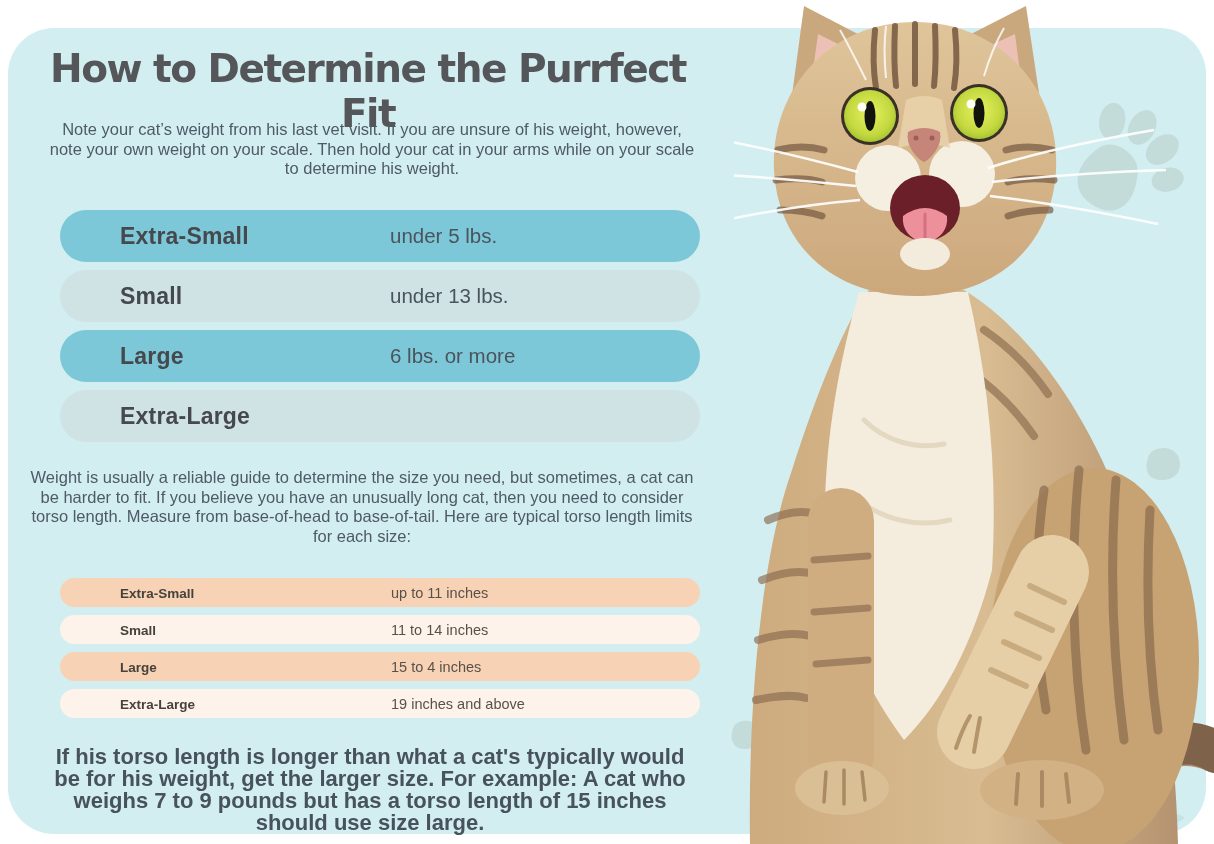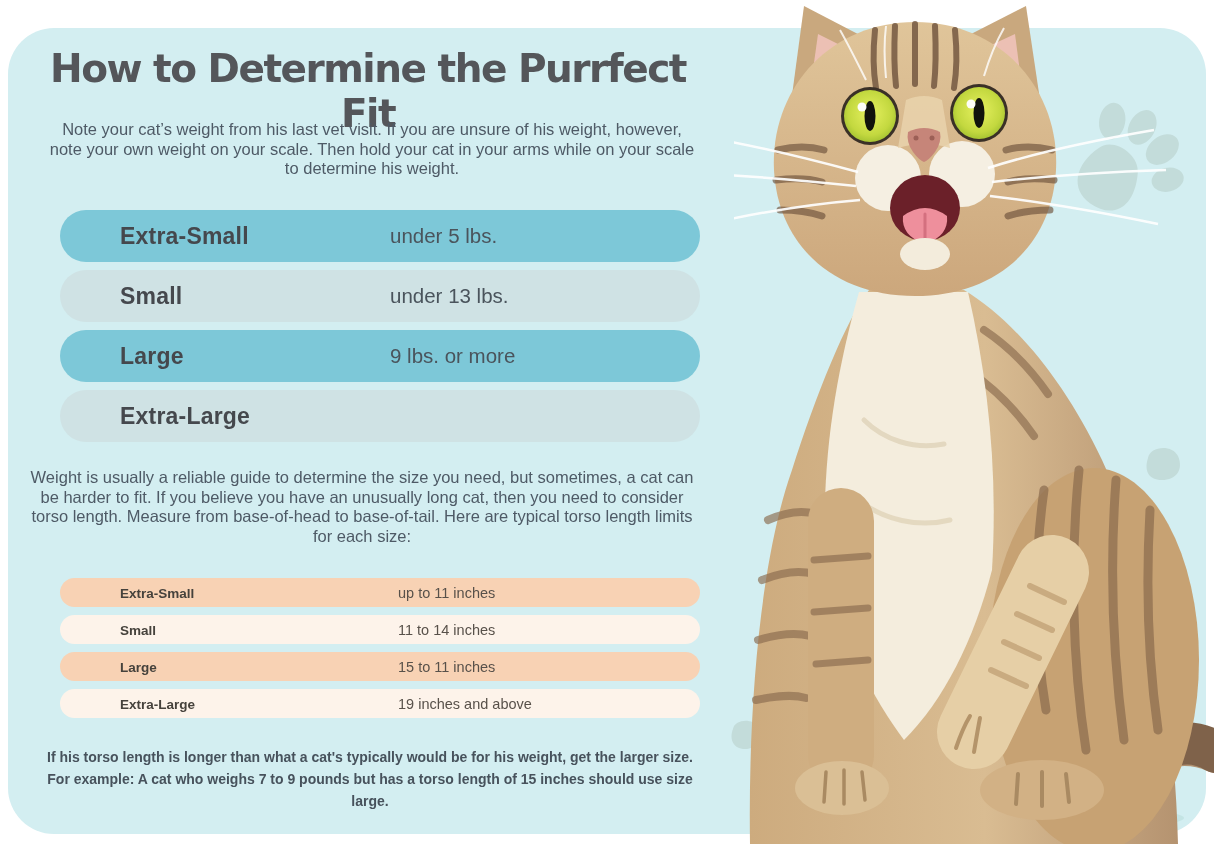--- a/index.html
+++ b/index.html
@@ -10,36 +10,36 @@
   }
   *{margin:0;padding:0;box-sizing:border-box;}
   html,body{width:1214px;height:844px;}
   body{background:var(--page-bg);font-family:"Liberation Sans",sans-serif;position:relative;overflow:hidden;}
   .card{position:absolute;left:8px;top:28px;width:1198px;height:806px;background:var(--card-bg);border-radius:46px;}
   .title{position:absolute;left:30px;top:18px;width:660px;text-align:center;
     font-family:"DejaVu Sans",sans-serif;font-weight:800;font-size:39px;letter-spacing:-1.5px;color:var(--title);}
   .para{position:absolute;text-align:center;color:var(--text);margin-left:12px;}
   .intro{left:24px;top:92px;width:656px;font-size:16.5px;line-height:19.5px;}
   .mid{left:8px;top:440px;width:668px;font-size:16.5px;line-height:19.5px;}
-  .foot{left:20px;top:718px;width:660px;font-size:14px;line-height:22px;font-weight:bold;color:#47525c;}
+  .foot{left:20px;top:718px;width:660px;font-size:22px;line-height:22px;font-weight:bold;color:#47525c;}
   .wtable{position:absolute;left:52px;top:182px;width:640px;}
   .wrow{position:relative;width:640px;height:52px;border-radius:26px;margin-bottom:8px;}
   .wrow:nth-child(odd){background:var(--teal-row);}
   .wrow:nth-child(even){background:var(--light-row);}
   .wrow .size{position:absolute;left:60px;top:50%;transform:translateY(-50%);
     font-size:23px;font-weight:bold;color:var(--row-label);letter-spacing:.2px;}
   .wrow .val{position:absolute;left:330px;top:50%;transform:translateY(-50%);
     font-size:20.5px;color:var(--row-value);text-align:center;}
   .ttable{position:absolute;left:52px;top:550px;width:640px;}
   .trow{position:relative;width:640px;height:29px;border-radius:15px;margin-bottom:8px;}
   .trow:nth-child(odd){background:var(--peach-row);}
   .trow:nth-child(even){background:var(--cream-row);}
   .trow .size{position:absolute;left:60px;top:50%;transform:translateY(-50%);
     font-size:13.5px;font-weight:bold;color:var(--torso-label);}
-  .trow .val{position:absolute;left:338px;top:50%;transform:translateY(-50%);
+  .trow .val{position:absolute;left:331px;top:50%;transform:translateY(-50%);
     font-size:14.5px;color:var(--torso-value);}
   .paw-deco{position:absolute;pointer-events:none;}
   .cat{position:absolute;left:734px;top:0;width:480px;height:844px;}
 </style>
 </head>
 <body>
 
 <div class="card">
 
   <div class="paw-deco" style="left:1052px;top:74px;width:130px;height:130px;transform:rotate(35deg);">
@@ -78,41 +78,41 @@
     <div class="wrow">
       <span class="size">Extra-Small</span>
       <span class="val">under 5 lbs.</span>
     </div>
     <div class="wrow">
       <span class="size">Small</span>
       <span class="val">under 13 lbs.</span>
     </div>
     <div class="wrow">
       <span class="size">Large</span>
-      <span class="val">9 lbs. or more</span>
+      <span class="val">6 lbs. or more</span>
     </div>
     <div class="wrow">
       <span class="size">Extra-Large</span>
     </div>
   </div>
 
   <p class="para mid">Weight is usually a reliable guide to determine the size you need, but sometimes, a cat can be harder to fit. If you believe you have an unusually long cat, then you need to consider torso length. Measure from base-of-head to base-of-tail. Here are typical torso length limits for each size:</p>
 
   <div class="ttable">
     <div class="trow">
       <span class="size">Extra-Small</span>
       <span class="val">up to 11 inches</span>
     </div>
     <div class="trow">
       <span class="size">Small</span>
       <span class="val">11 to 14 inches</span>
     </div>
     <div class="trow">
       <span class="size">Large</span>
-      <span class="val">15 to 11 inches</span>
+      <span class="val">15 to 4 inches</span>
     </div>
     <div class="trow">
       <span class="size">Extra-Large</span>
       <span class="val">19 inches and above</span>
     </div>
   </div>
 
   <p class="para foot">If his torso length is longer than what a cat's typically would be for his weight, get the larger size. For example: A cat who weighs 7 to 9 pounds but has a torso length of 15 inches should use size large.</p>
 </div>
 

